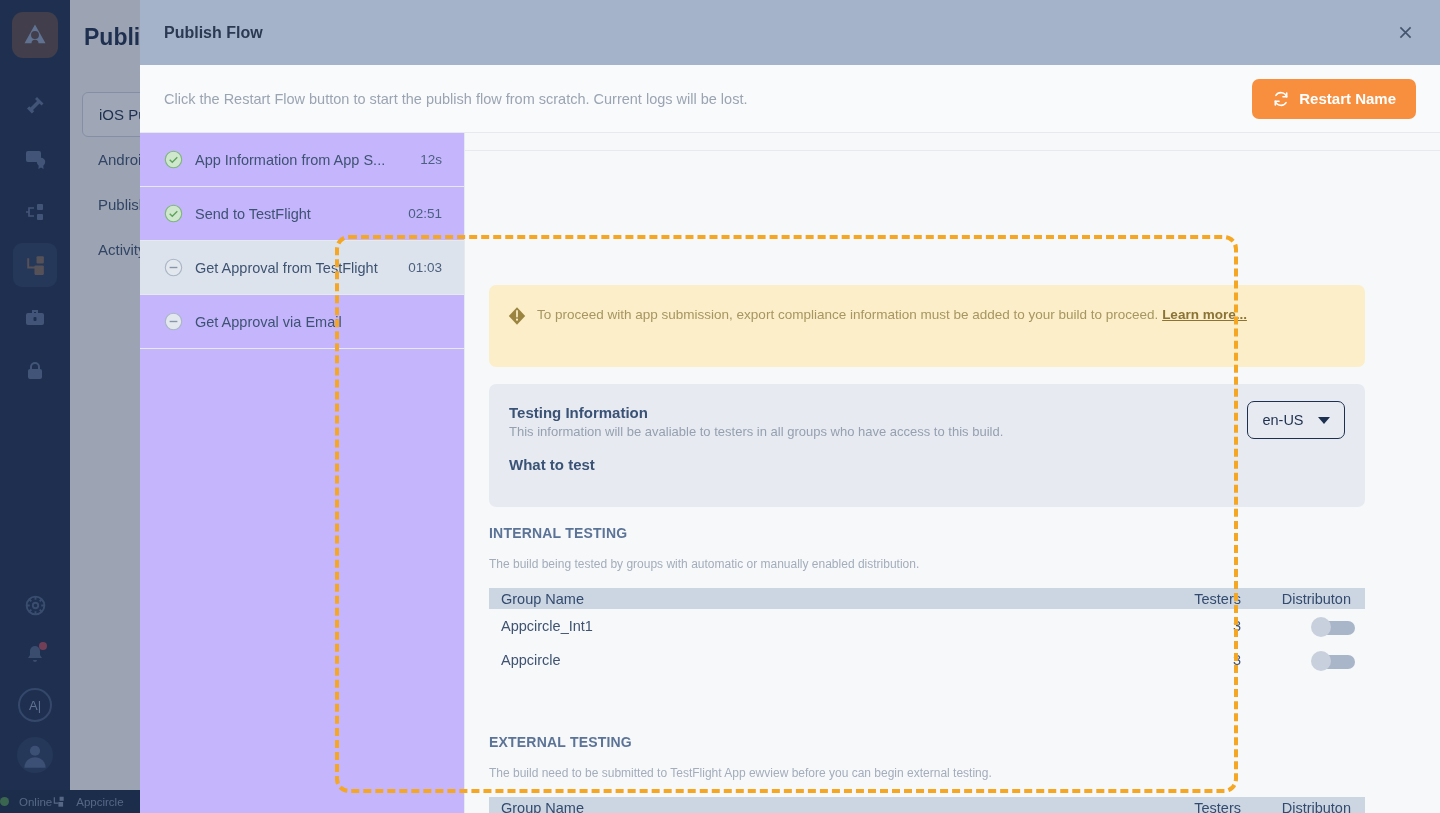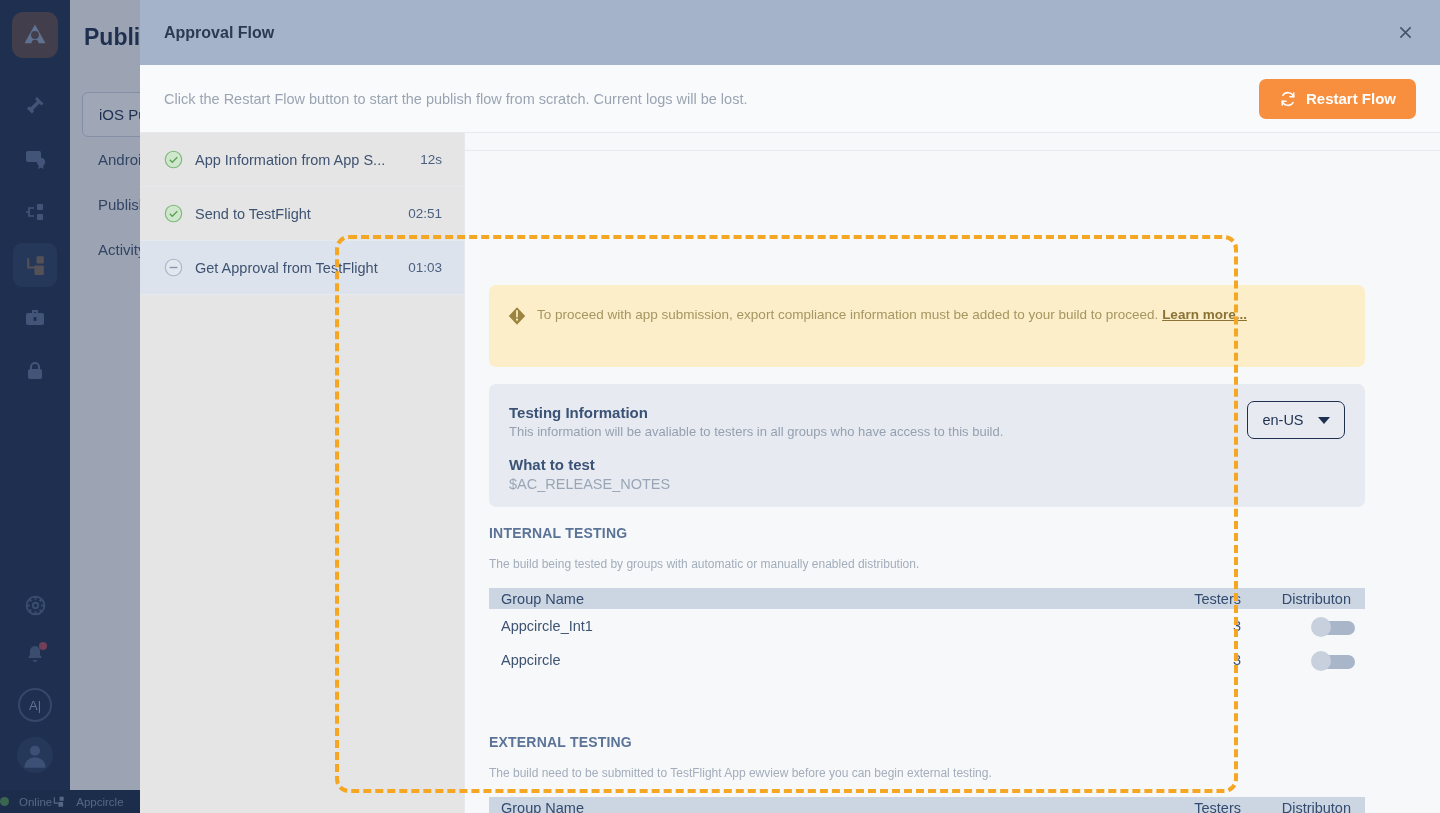--- a/index.html
+++ b/index.html
@@ -106,21 +106,21 @@
   .restart-btn {
     margin-left: auto; height: 40px; padding: 0 20px; border-radius: 7px;
     background: #f78f3f; color: #ffffff; font-size: 15px; font-weight: bold;
     display: flex; align-items: center; gap: 9px; border: none; cursor: pointer;
   }
 
   .modal-body { flex: 1; display: flex; min-height: 0; position: relative; }
 
   
   .steps {
-    width: 325px; flex: 0 0 325px; background: #e5e5e5;
+    width: 325px; flex: 0 0 325px; background: #c4b5fd;
     border-right: 1px solid #e6e9ee;
   }
   .step {
     height: 54px; display: flex; align-items: center; gap: 12px;
     padding: 0 22px 0 24px; border-bottom: 1px solid #e6e9ee;
     font-size: 14.5px; color: #3e5372;
   }
   .step.active { background: #dde3ec; }
   .step-label { flex: 1; white-space: nowrap; overflow: hidden; text-overflow: ellipsis; }
   .step-time { font-size: 13.5px; color: #4b6080; }
@@ -317,38 +317,38 @@
       <span>Appcircle</span>
     </div>
   </div>
 </div>
 
 <div class="dim"></div>
 
 <div class="modal">
 
   <div class="modal-head">
-    <div class="modal-title">Approval Flow</div>
+    <div class="modal-title">Publish Flow</div>
     <div class="modal-close">
       <svg width="17" height="17" viewBox="0 0 20 20" stroke="currentColor" stroke-width="1.9" fill="none">
         <path d="M4 4l12 12M16 4L4 16"></path>
       </svg>
     </div>
   </div>
 
   <div class="modal-sub">
     <div class="modal-sub-text">Click the Restart Flow button to start the publish flow from scratch. Current logs will be lost.</div>
     <button class="restart-btn">
       <svg width="18" height="18" viewBox="0 0 24 24" fill="none" stroke="currentColor" stroke-width="2.1" stroke-linecap="round">
         <path d="M19.5 9A8 8 0 0 0 5.2 7.2"></path>
         <path d="M4.5 15A8 8 0 0 0 18.8 16.8"></path>
         <path d="M19.6 4v5h-5"></path>
           <path d="M4.4 20v-5h5"></path>
       </svg>
-      <span>Restart Flow</span>
+      <span>Restart Name</span>
     </button>
   </div>
 
   <div class="modal-body">
 
     <div class="steps">
       <div class="step">
         <span class="ico-done">
           <svg width="19" height="19" viewBox="0 0 22 22">
               <circle cx="11" cy="11" r="9.5" fill="#cfe8cd" stroke="#7db87a" stroke-width="1.3"></circle>
@@ -371,20 +371,30 @@
       <div class="step active">
         <span class="ico-pending">
           <svg width="19" height="19" viewBox="0 0 22 22">
               <circle cx="11" cy="11" r="9.5" fill="#e3e8ef" stroke="#aab6c6" stroke-width="1.3"></circle>
               <path d="M6.5 11h9" stroke="#8795a8" stroke-width="1.6"></path>
             </svg>
         </span>
         <span class="step-label">Get Approval from TestFlight</span>
         <span class="step-time">01:03</span>
       </div>
+      <div class="step">
+        <span class="ico-pending">
+          <svg width="19" height="19" viewBox="0 0 22 22">
+              <circle cx="11" cy="11" r="9.5" fill="#e3e8ef" stroke="#aab6c6" stroke-width="1.3"></circle>
+              <path d="M6.5 11h9" stroke="#8795a8" stroke-width="1.6"></path>
+            </svg>
+        </span>
+        <span class="step-label">Get Approval via Email</span>
+        <span class="step-time"></span>
+      </div>
     </div>
 
     <div class="content">
       <div class="cut-line"></div>
 
       <div class="alert">
         <span class="alert-ico">
           <svg width="20" height="20" viewBox="0 0 22 22">
             <path d="M11 1.5L20 11l-9 9.5L2 11z" fill="#9a8440"></path>
             <path d="M11 5.4v6.2" stroke="#fbeec9" stroke-width="1.9" stroke-linecap="round"></path>
@@ -396,21 +406,20 @@
             <span>To proceed with app submission, export compliance information must be added to your build to proceed.</span>
             <a class="alert-link">Learn more...</a>
           </div>
         </div>
       </div>
 
       <div class="testinfo">
         <div class="ti-h">Testing Information</div>
         <div class="ti-p">This information will be avaliable to testers in all groups who have access to this build.</div>
         <div class="ti-h2">What to test</div>
-        <div class="ti-p2">$AC_RELEASE_NOTES</div>
         <div class="lang-select">
           <span>en-US</span>
           <span class="caret"></span>
         </div>
       </div>
 
       <div class="section" style="top:392px">
         <div class="sect-title">INTERNAL TESTING</div>
         <div class="sect-desc">The build being tested by groups with automatic or manually enabled distribution.</div>
         <table class="groups">

